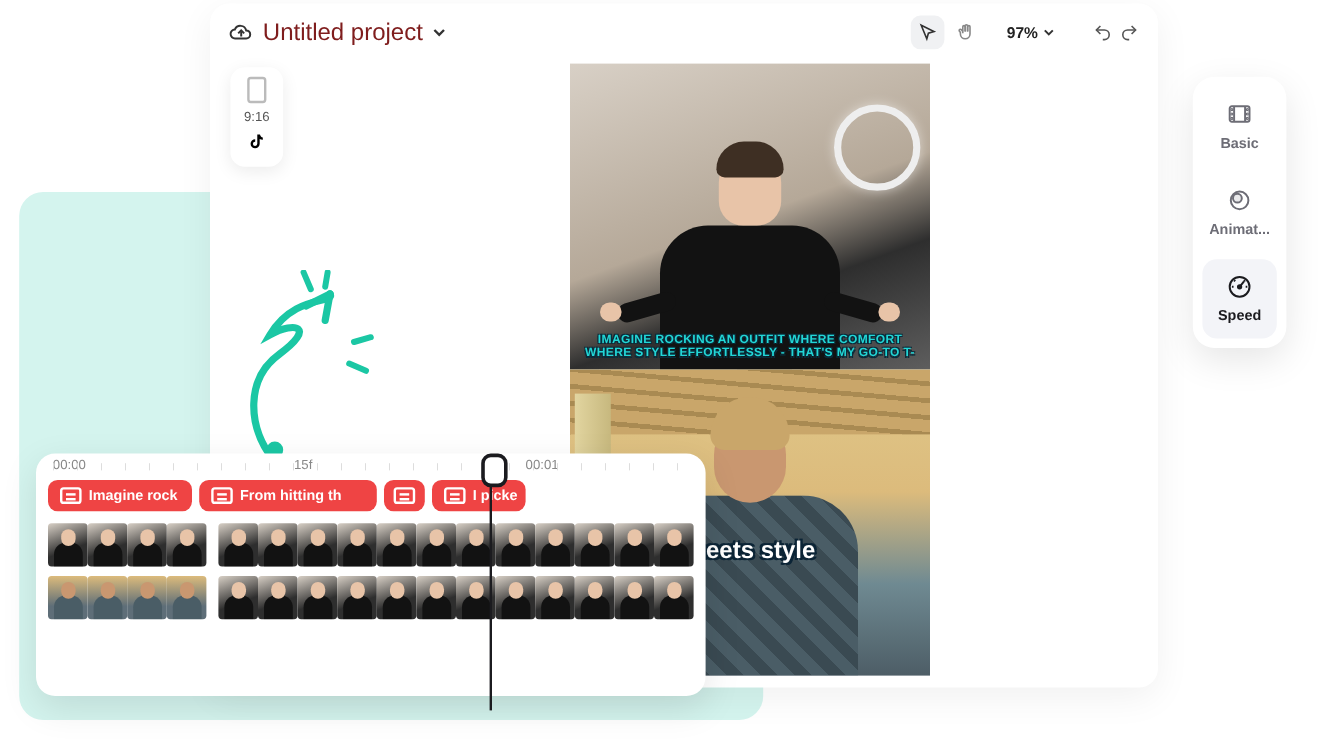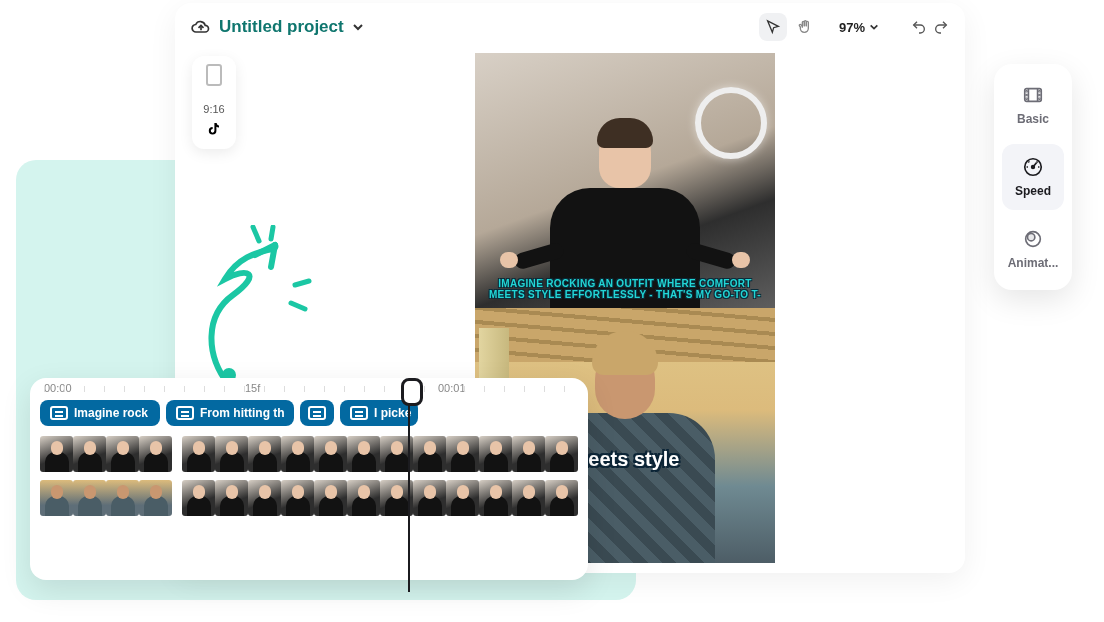--- a/index.html
+++ b/index.html
@@ -38,21 +38,21 @@
     padding: 10px 16px;
     gap: 12px;
   }
   .cloud-icon, .chevron, .pointer-btn, .hand-btn, .undo-btn, .redo-btn {
     display: inline-flex;
     align-items: center;
     justify-content: center;
     color: #555;
   }
   .title-area { display: flex; align-items: center; gap: 8px; flex: 1; }
-  .title-text { font-weight: 700; font-size: 17px; color: #0f766e; }
+  .title-text { font-weight: 400; font-size: 20px; color: #7f1d1d; }
   .chevron svg { width: 12px; height: 12px; }
   .tool-group { display: flex; align-items: center; gap: 4px; }
   .pointer-btn { background: #f0f1f3; border-radius: 8px; width: 28px; height: 28px; }
   .hand-btn { width: 28px; height: 28px; }
   .zoom { display: flex; align-items: center; gap: 4px; font-size: 13px; font-weight: 600; color: #222; padding: 0 8px; }
   .history { display: flex; gap: 6px; color: #c5c5c5; padding-left: 12px;}
   .history svg { width: 16px; height: 16px; }
 
   .aspect-badge {
     position: absolute;
@@ -62,21 +62,21 @@
     background: #fff;
     border-radius: 12px;
     box-shadow: 0 4px 14px rgba(0,0,0,0.08);
     display: flex;
     flex-direction: column;
     align-items: center;
     padding: 8px 4px;
     z-index: 5;
   }
   .aspect-rect { width: 16px; height: 22px; border: 2px solid #bbb; border-radius: 3px; }
-  .aspect-label { font-size: 11px; color: #555; margin-top: 17px; }
+  .aspect-label { font-size: 11px; color: #555; margin-top: 6px; }
   .tiktok-icon { margin-top: 6px; }
 
   .canvas-area {
     position: absolute;
     left: 300px;
     top: 50px;
     width: 300px;
     height: 510px;
     display: flex;
     flex-direction: column;
@@ -169,21 +169,21 @@
   .ruler { display:flex; align-items:center; gap: 0; font-size: 11px; color:#888; padding: 10px 14px 6px; position:relative;}
   .ruler-mark { position: absolute; }
   .ruler-mark.m0 { left: 14px; }
   .ruler-mark.m1 { left: 215px; }
   .ruler-mark.m2 { left: 408px; }
   .ruler-ticks { position:absolute; left:14px; right:14px; bottom:2px; height:6px;
     background: repeating-linear-gradient(90deg,#ddd 0 1px, transparent 1px 20px);}
   .clips-row { display:flex; gap:6px; padding: 6px 10px; }
   .clip {
     display:flex; align-items:center; gap:6px;
-    background:#0369a1;
+    background:#ef4444;
     color:#fff;
     border-radius: 8px;
     padding: 6px 10px;
     font-size: 12px; font-weight:600;
     white-space: nowrap;
     overflow: hidden;
   }
   .clip.small { padding: 6px 8px; }
   .cc { width:18px; height:14px; border:2px solid #fff; border-radius:3px; position:relative; flex:0 0 auto; }
   .cc::after { content:""; position:absolute; left:3px; right:3px; top:3px; height:2px; background:#fff; box-shadow: 0 4px 0 #fff; }
@@ -282,21 +282,21 @@
         <div class="body"></div>
         <div class="arm-l"></div>
           <div class="arm-r"></div>
         <div class="hand-l"></div>
           <div class="hand-r"></div>
         <div class="head"></div>
         <div class="hair"></div>
       </div>
       <div class="caption-top-stack">
         <span class="caption-top-line">IMAGINE ROCKING AN OUTFIT WHERE COMFORT</span>
-        <span class="caption-top-line">MEETS STYLE EFFORTLESSLY - THAT'S MY GO-TO T-</span>
+        <span class="caption-top-line">WHERE STYLE EFFORTLESSLY - THAT'S MY GO-TO T-</span>
       </div>
     </div>
     <div class="video-bottom">
       <div class="roof-lines"></div>
       <div class="pillar"></div>
       <div class="person-bottom">
         <div class="body"></div>
         <div class="head"></div>
         <div class="beanie"></div>
       </div>
@@ -322,35 +322,35 @@
         <path d="M7 5v14M17 5v14"></path>
         <circle cx="5" cy="8" r=".5"></circle>
         <circle cx="5" cy="12" r=".5"></circle>
         <circle cx="5" cy="16" r=".5"></circle>
         <circle cx="19" cy="8" r=".5"></circle>
         <circle cx="19" cy="12" r=".5"></circle>
         <circle cx="19" cy="16" r=".5"></circle>
       </svg>
     <span class="tool-label">Basic</span>
   </div>
+  <div class="tool">
+    <svg viewBox="0 0 24 24" fill="none" stroke="currentColor" stroke-width="1.8">
+        <circle cx="12" cy="12" r="8"></circle>
+        <circle cx="10" cy="10" r="4" fill="currentColor" fill-opacity=".15"></circle>
+      </svg>
+    <span class="tool-label">Animat...</span>
+  </div>
   <div class="tool active">
     <svg viewBox="0 0 24 24" fill="none" stroke="currentColor" stroke-width="1.8">
         <circle cx="12" cy="12" r="9"></circle>
         <path d="M12 12l4-5"></path>
         <circle cx="12" cy="12" r="1.5" fill="currentColor"></circle>
         <path d="M7 6l1 1M5 12h1.5M17 6l-1 1M19 12h-1.5"></path>
       </svg>
     <span class="tool-label">Speed</span>
-  </div>
-  <div class="tool">
-    <svg viewBox="0 0 24 24" fill="none" stroke="currentColor" stroke-width="1.8">
-        <circle cx="12" cy="12" r="8"></circle>
-        <circle cx="10" cy="10" r="4" fill="currentColor" fill-opacity=".15"></circle>
-      </svg>
-    <span class="tool-label">Animat...</span>
   </div>
 </div>
 
 <svg class="arrow-deco" viewBox="0 0 130 170" fill="none" stroke="#1bc7a4" stroke-width="6" stroke-linecap="round">
   <path d="M44 160 C 20 130, 20 90, 48 70 C 78 48, 62 42, 40 54 C 60 20, 95 28, 90 20"></path>
   <path d="M90 20 L 70 30"></path>
   <path d="M90 20 L 86 42"></path>
   <path d="M68 2 L 74 16" stroke-width="5"></path>
   <path d="M88 2 L 86 14" stroke-width="5"></path>
   <path d="M110 60 L 124 56" stroke-width="5"></path>
@@ -364,21 +364,21 @@
     <span class="ruler-mark m1">15f</span>
     <span class="ruler-mark m2">00:01</span>
     <div class="ruler-ticks"></div>
   </div>
 
   <div class="clips-row">
     <div class="clip" style="width:120px">
       <span class="cc"></span>
       <span>Imagine rock</span>
     </div>
-    <div class="clip" style="width:128px">
+    <div class="clip" style="width:148px">
       <span class="cc"></span>
       <span>From hitting th</span>
     </div>
     <div class="clip small" style="width:34px">
       <span class="cc"></span>
     </div>
     <div class="clip" style="width:78px">
       <span class="cc"></span>
       <span>I picke</span>
     </div>

